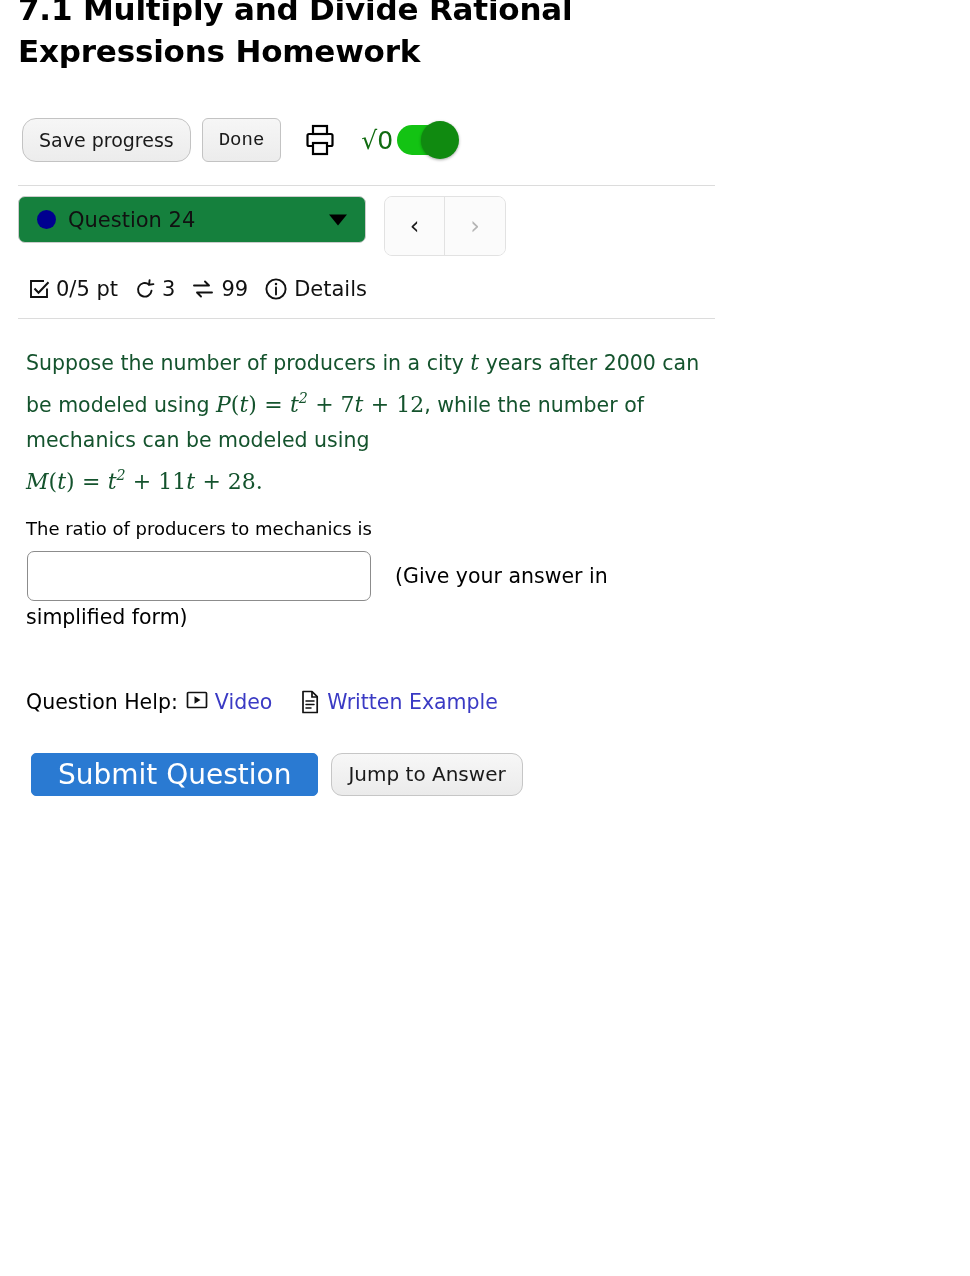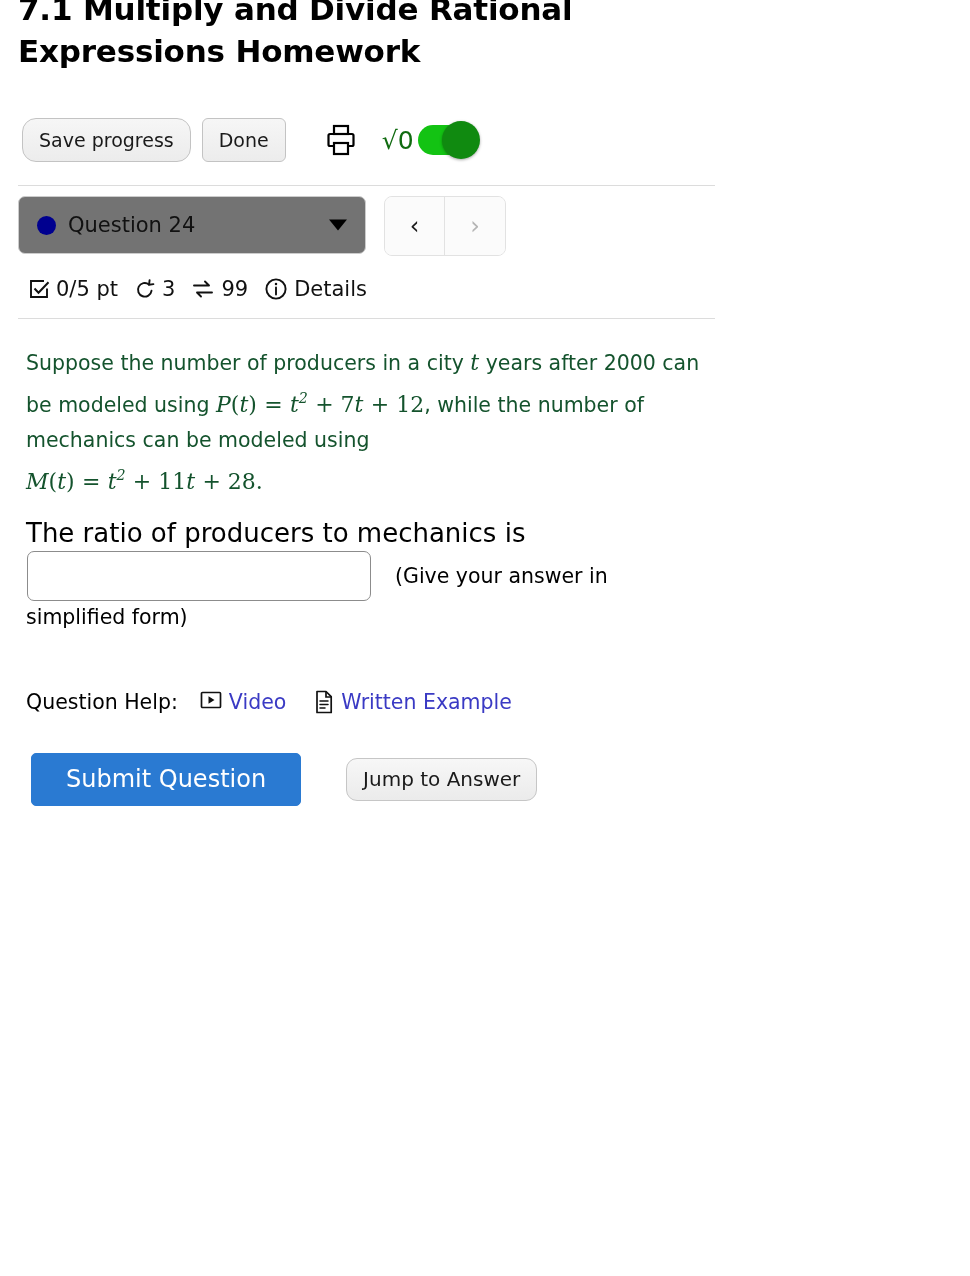--- a/index.html
+++ b/index.html
@@ -56,21 +56,21 @@
     font-family: "DejaVu Sans", sans-serif;
     font-size: 19px;
     color: #1a1a1a;
     padding: 0 16px;
     height: 44px;
     line-height: 42px;
     cursor: pointer;
     white-space: nowrap;
   }
   #save-progress-button { margin-right: 11px; border-radius: 14px; }
-  #done-button { margin-right: 40px; }
+  #done-button { margin-right: 24px; font-family: Liberation Mono, monospace; }
 
   .printer-icon { width: 30px; height: 32px; position: relative; margin-right: 26px; }
   .math-toggle-wrap { display: flex; align-items: center; gap: 2px; }
   .sqrt-icon { font-size: 25px; color: #106b10; line-height: 1; font-family: "DejaVu Sans", sans-serif; }
   .toggle {
     width: 58px; height: 30px;
     border-radius: 16px;
     background: #13c313;
     position: relative;
     cursor: pointer;
@@ -92,24 +92,24 @@
     width: 697px;
     height: 1px;
     background: #dcdcdc;
   }
   #divider-top { top: 185px; }
   #divider-mid { top: 318px; }
 
   
   .qnav { position: absolute; left: 18px; top: 196px; display: flex; align-items: stretch; }
   .qselect {
-    width: 348px; height: 58px;
+    width: 348px; height: 47px;
     border: 1px solid #ccc;
     border-radius: 7px;
-    background: #737373;
+    background: #15803d;
     display: flex; align-items: center;
     padding: 0 14px 0 18px;
     cursor: pointer;
     position: relative;
   }
   .qdot { width: 19px; height: 19px; border-radius: 50%; background: #00008f; flex: 0 0 auto; }
   .qlabel { font-size: 21px; margin-left: 12px; color:#111; }
   .qcaret {
     position: absolute; right: 18px; top: 50%;
     transform: translateY(-50%);
@@ -162,21 +162,21 @@
     color: #14532d;
   }
   .mathi { font-family: "DejaVu Serif", serif; font-style: italic; font-size: 22px; }
   .mathn { font-family: "DejaVu Serif", serif; font-style: normal; font-size: 22px; }
   .mathblock { font-family: "DejaVu Serif", serif; font-size: 23px; display: inline-block; }
   sup.exp { font-size: 0.62em; vertical-align: super; font-style: italic; }
 
   .prompt-line {
     position: absolute;
     left: 26px; top: 518px;
-    font-size: 26px;
+    font-size: 18px;
     color: #000;
   }
 
   .answer-row { position: absolute; left: 27px; top: 551px; display: flex; align-items: center; }
   .answer-input {
     width: 344px; height: 50px;
     border: 1px solid #8c8c8c;
     border-radius: 7px;
     background: #fff;
     font-size: 19px;
@@ -187,60 +187,59 @@
   .answer-hint-a { margin-left: 24px; font-size: 20.5px; white-space: nowrap; }
   .answer-hint-b { position: absolute; left: 26px; top: 605px; font-size: 20.5px; }
 
   
   .help-row {
     position: absolute;
     left: 26px; top: 690px;
     display: flex; align-items: center;
     font-size: 20.5px;
   }
-  .help-label { color: #000; margin-right: 22px; white-space: nowrap; }
+  .help-label { color: #000; margin-right: 8px; white-space: nowrap; }
   .help-link {
     color: #3a3ac4;
     text-decoration: none;
     display: flex; align-items: flex-start;
     cursor: pointer;
     white-space: nowrap;
   }
   .help-link .glyph { margin-right: 7px; display: inline-flex; }
   #written-example-link { margin-left: 28px; }
 
   
   .actions { position: absolute; left: 31px; top: 753px; display: flex; align-items: center; }
   #submit-question-button {
     background: #2a7ad2;
     border: 1px solid #2a7ad2;
     border-radius: 5px;
     color: #fff;
-    font-size: 24px;
-    height: 53px;
-    padding: 0 34px;
+    font-size: 28px;
+    height: 43px;
+    padding: 0 26px;
     line-height: 41px;
     cursor: pointer;
     margin-right: 13px;
     white-space: nowrap;
     font-family: "DejaVu Sans", sans-serif;
   }
   #jump-to-answer-button {
     background: linear-gradient(#f7f7f7, #ebebeb);
     border: 1px solid #c6c6c6;
     border-radius: 11px;
     color: #1a1a1a;
     font-size: 20px;
     height: 43px;
     padding: 0 16px;
     line-height: 41px;
     cursor: pointer;
     white-space: nowrap;
     font-family: "DejaVu Sans", sans-serif;
-    margin-left: 32px;
   }
 </style>
 </head>
 <body>
 
 <div class="page">
 
   <div class="assignment-title">7.1 Multiply and Divide Rational Expressions Homework</div>
 
 

